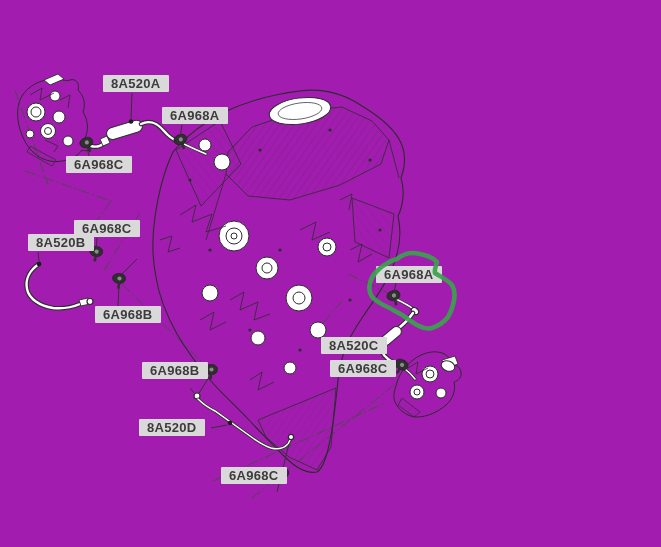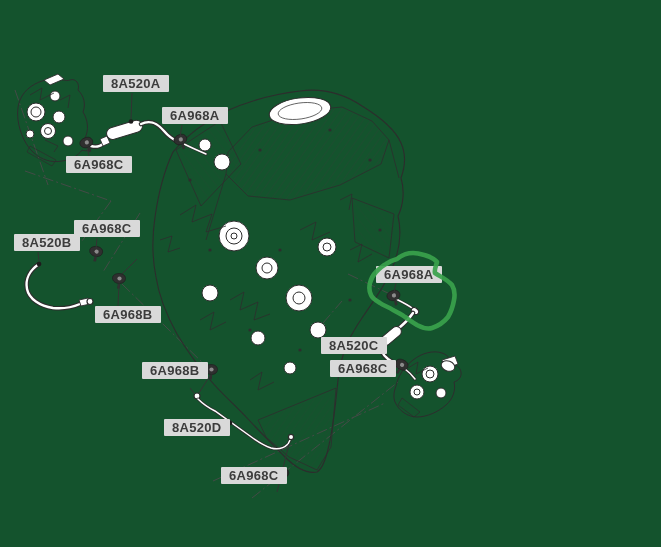--- a/index.html
+++ b/index.html
@@ -1,18 +1,18 @@
 <!DOCTYPE html>
 <html><head>
 <meta charset="utf-8">
 <style>
   html,body{margin:0;padding:0;background:#ffffff;}
   body{width:661px;height:547px;overflow:hidden;
        font-family:"Liberation Sans","DejaVu Sans",sans-serif;}
-  .stage{position:relative;width:661px;height:547px;background:#14532d;}
+  .stage{position:relative;width:661px;height:547px;background:#a21caf;}
   .art,.hl{position:absolute;left:0;top:0;}
   .hl{pointer-events:none;}
   .callout{
     position:absolute;
     background:#d9d9d9;
     color:#3c3c3c;
     font-size:13px;
     font-weight:bold;
     letter-spacing:.3px;
     line-height:17px;
@@ -213,25 +213,25 @@
       <path class="lead" d="M203,371 L207,371"></path>
       <path class="lead" d="M211,428 L227,425"></path>
       <path class="lead" d="M274,476 L279,475"></path>
     </g>
   </svg>
 
   <div class="callout" style="left:103px;top:75px"><span>8A520A</span></div>
   <div class="callout" style="left:162px;top:107px"><span>6A968A</span></div>
   <div class="callout" style="left:66px;top:156px"><span>6A968C</span></div>
   <div class="callout" style="left:74px;top:220px"><span>6A968C</span></div>
-  <div class="callout" style="left:14px;top:234px"><span>8A520B</span></div>
+  <div class="callout" style="left:28px;top:234px"><span>8A520B</span></div>
   <div class="callout" style="left:95px;top:306px"><span>6A968B</span></div>
   <div class="callout" style="left:376px;top:266px"><span>6A968A</span></div>
   <div class="callout" style="left:321px;top:337px"><span>8A520C</span></div>
   <div class="callout" style="left:330px;top:360px"><span>6A968C</span></div>
   <div class="callout" style="left:142px;top:362px"><span>6A968B</span></div>
-  <div class="callout" style="left:164px;top:419px"><span>8A520D</span></div>
+  <div class="callout" style="left:139px;top:419px"><span>8A520D</span></div>
   <div class="callout" style="left:221px;top:467px"><span>6A968C</span></div>
 
   <svg class="hl" width="661" height="547" viewBox="0 0 661 547">
     <path d="M397,259 C402,255 410,252 418,253.5 C426,255 433,257 437,262 C436,266 434,270 435,273 C441,277 448,280 452,285 C455,290 455,295 454,300 C453,306 451,312 448,317 C444,322 438,326 432,328 C426,330 421,327 417,325 C412,322 408,319 405,317 C401,314 397,312 393,310 C389,307 384,306 380,303 C375,300 372,298 371,295 C369,291 369,287 370,283 C371,279 373,275 376,272 C379,269 382,266 386,264 C389,262 393,260 397,259 Z" fill="none" stroke="#3aa24c" stroke-width="4.6" stroke-opacity="0.92" stroke-linejoin="round" stroke-linecap="round"></path>
   </svg>
 </div>
 
 </body></html>

